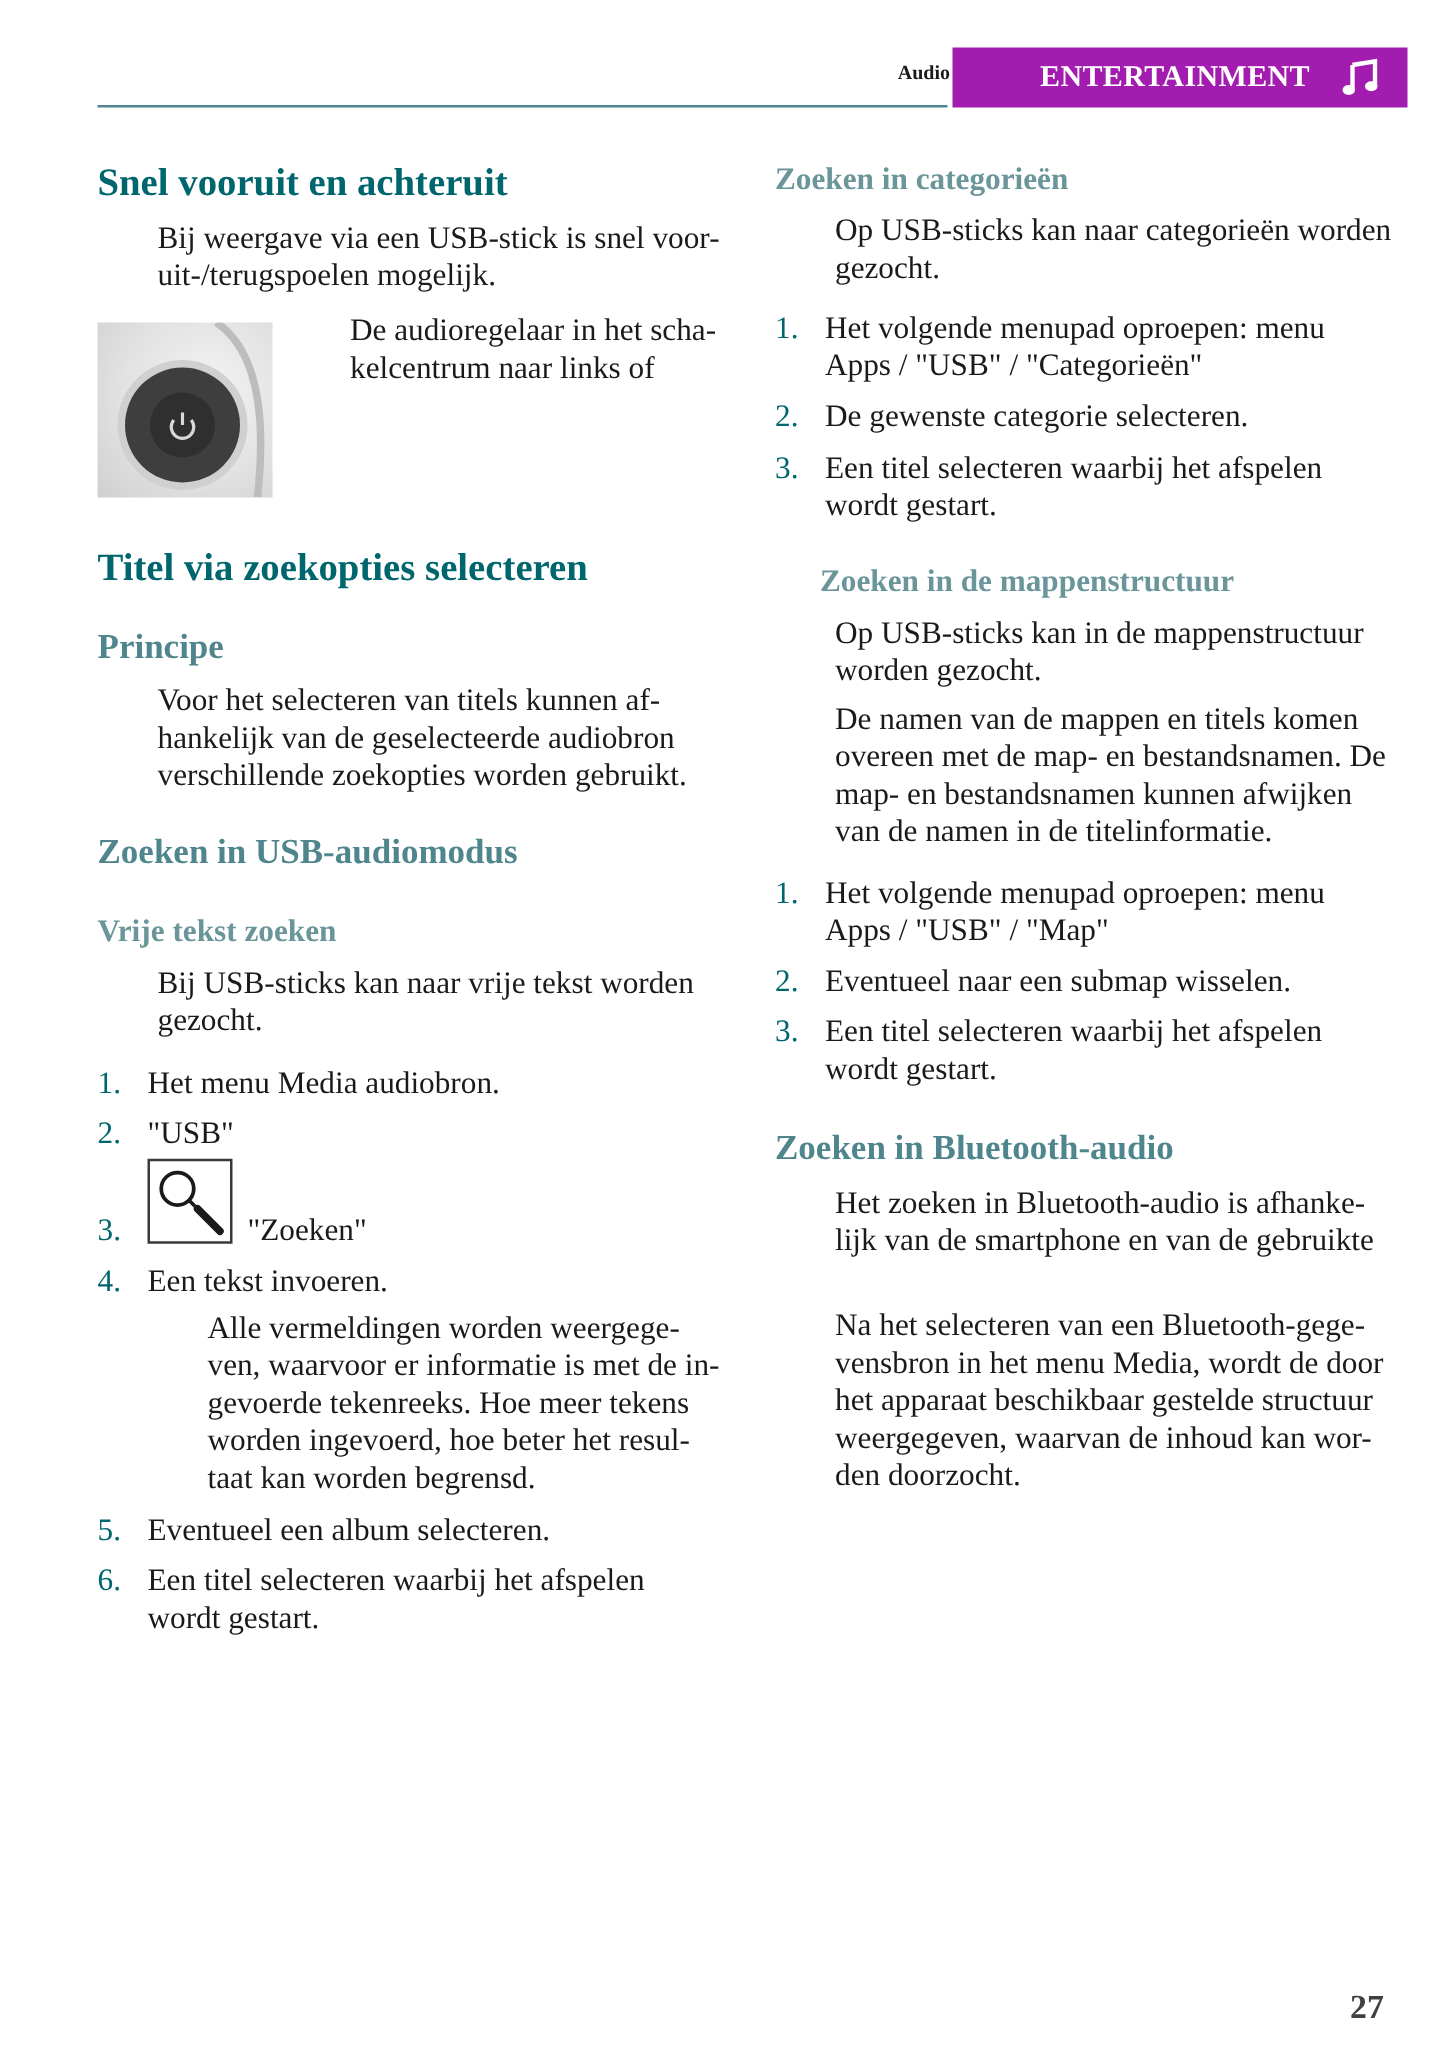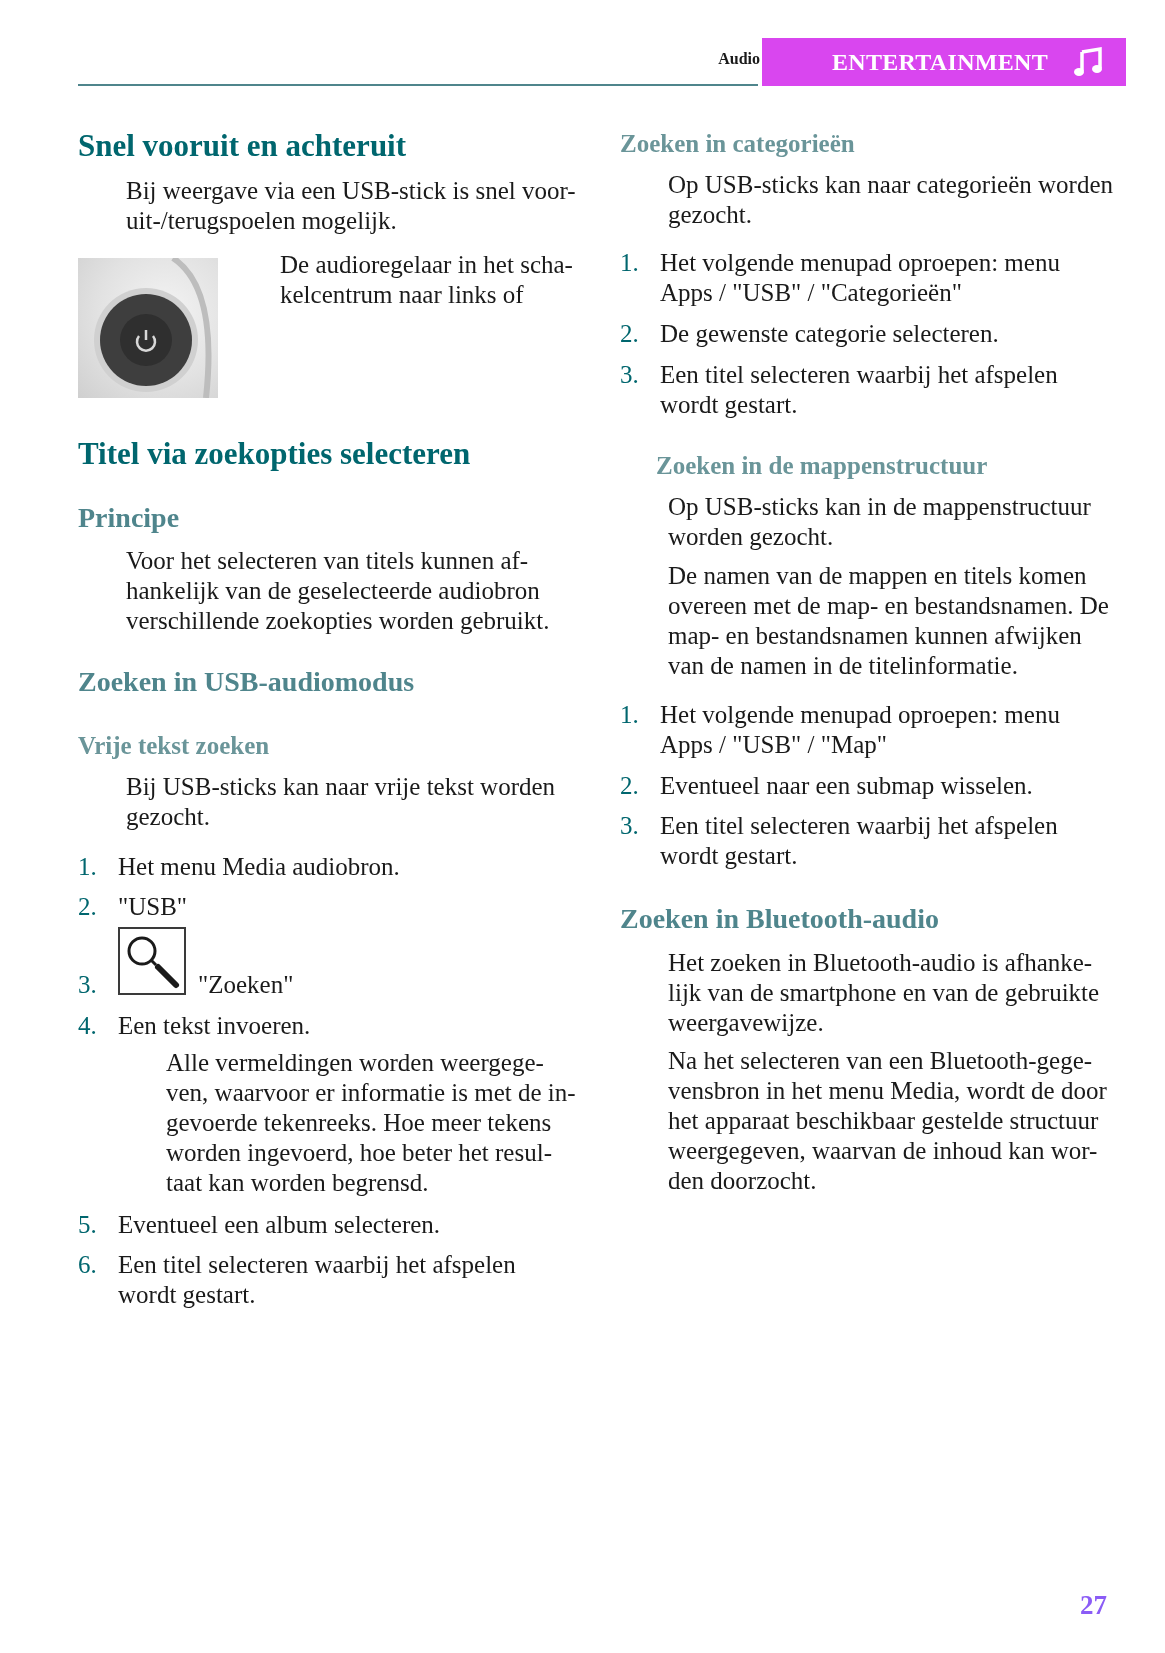--- a/index.html
+++ b/index.html
@@ -12,21 +12,21 @@
     position: absolute; left: 78px; top: 84px; width: 680px; height: 2px;
     background: #4f858c;
   }
   .header-section {
     position: absolute; top: 50px; left: 640px; width: 120px; text-align: right;
     font-weight: bold; font-size: 16px; color: #1a1a1a;
     font-family: "Liberation Serif", serif;
   }
   .header-chapter {
     position: absolute; left: 762px; top: 38px; width: 364px; height: 48px;
-    background: #d946ef; color: #ffffff;
+    background: #a21caf; color: #ffffff;
     display: flex; align-items: center;
     font-family: "Liberation Serif", serif; font-weight: bold; font-size: 24px;
   }
   .header-chapter .label { margin-left: 70px; letter-spacing: 0.3px; }
   .header-chapter .note { margin-left: 24px; width: 32px; height: 32px; }
 
   .abs { position: absolute; }
   .h1 { font-family: "Liberation Serif", serif; font-weight: bold; font-size: 31px; color: #00666e; white-space: nowrap; }
   .h2 { font-family: "Liberation Serif", serif; font-weight: bold; font-size: 28px; color: #4f858c; white-space: nowrap; }
   .h3 { font-family: "Liberation Serif", serif; font-weight: bold; font-size: 25px; color: #6a9599; white-space: nowrap; }
@@ -40,21 +40,21 @@
   .knob-img {
     position: absolute; left: 78px; top: 258px; width: 140px; height: 140px;
     background: radial-gradient(circle at 62% 40%, #f4f4f4 0%, #e2e2e2 55%, #cfcfcf 100%);
     overflow: hidden;
   }
   .search-box {
     position: absolute; width: 64px; height: 64px; border: 2px solid #3a3a3a; background: #fff;
   }
   .page-number {
     position: absolute; left: 1080px; top: 1590px; font-family: "Liberation Serif", serif;
-    font-weight: bold; font-size: 27px; color: #8b5cf6;
+    font-weight: bold; font-size: 27px; color: #404040;
   }
 </style>
 </head>
 <body>
 
 <div class="header-line"></div>
 <div class="header-section">Audio</div>
 <div class="header-chapter">
   <span class="label">ENTERTAINMENT</span>
   <svg class="note" viewBox="0 0 32 32">
@@ -200,21 +200,20 @@
   <span class="txt">
     <span class="line">Een titel selecteren waarbij het afspelen</span>
     <span class="line">wordt gestart.</span>
   </span>
 </div>
 
 <div class="abs h2" style="left:620px; top:903px;">Zoeken in Bluetooth-audio</div>
 <div class="abs p" style="left:620px; top:948px;">
   <span class="line">Het zoeken in Bluetooth-audio is afhanke-</span>
   <span class="line">lijk van de smartphone en van de gebruikte</span>
-  <span class="line">weergavewijze.</span>
 </div>
 <div class="abs p" style="left:620px; top:1046px;">
   <span class="line">Na het selecteren van een Bluetooth-gege-</span>
   <span class="line">vensbron in het menu Media, wordt de door</span>
   <span class="line">het apparaat beschikbaar gestelde structuur</span>
   <span class="line">weergegeven, waarvan de inhoud kan wor-</span>
   <span class="line">den doorzocht.</span>
 </div>
 
 <div class="page-number">27</div>

